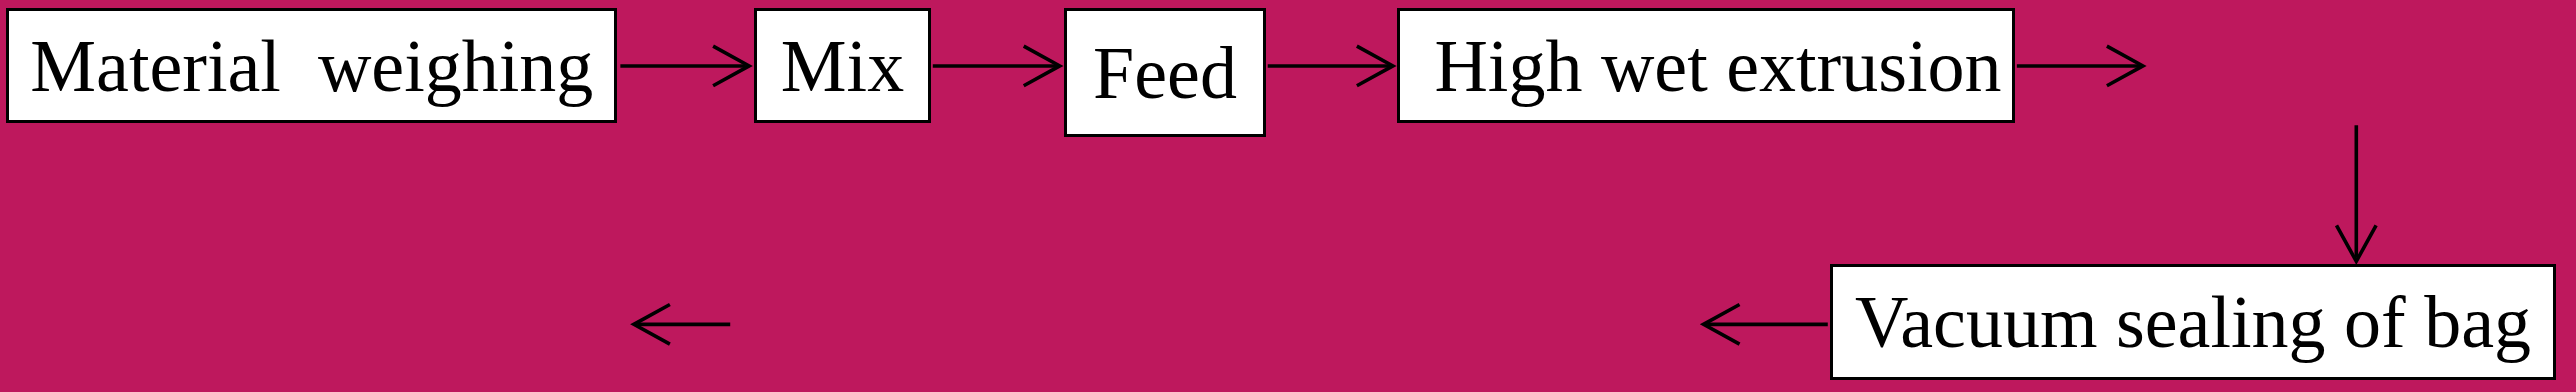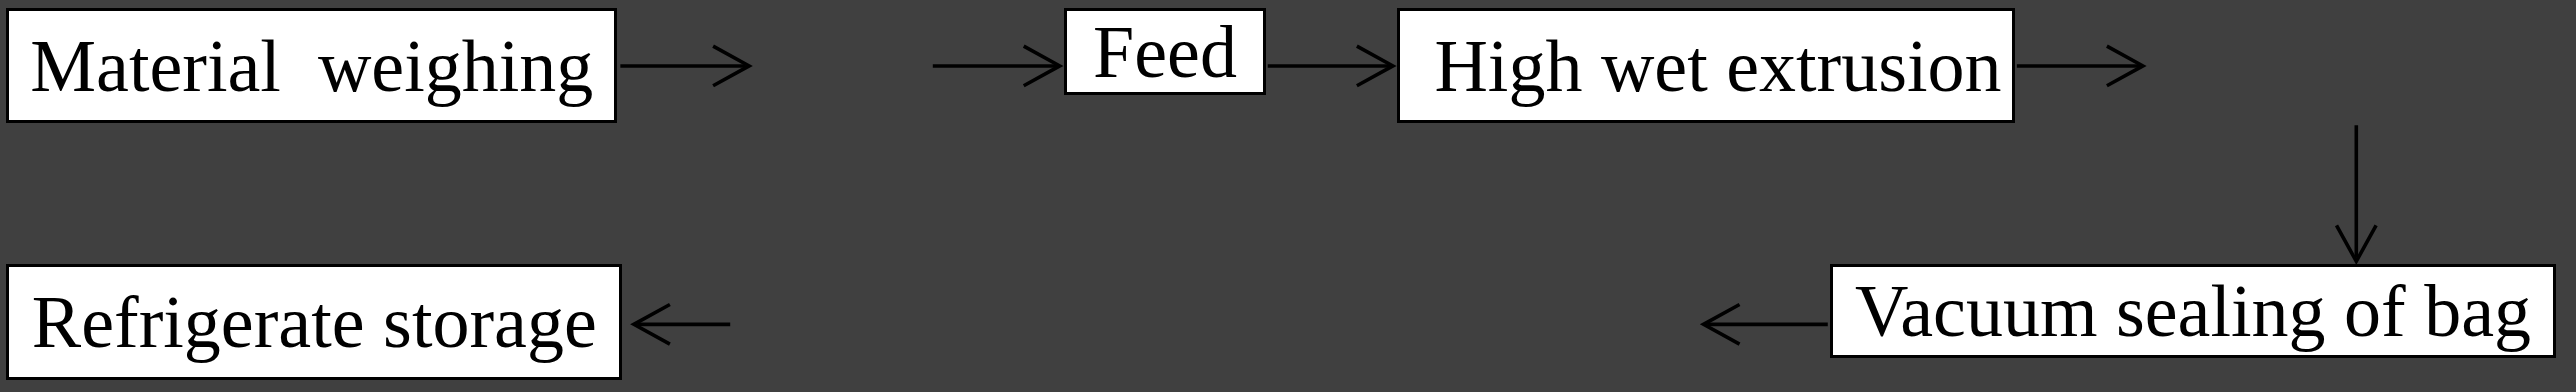--- a/index.html
+++ b/index.html
@@ -1,45 +1,45 @@
 <!DOCTYPE html>
 <html style="font-size:14.4px"><head>
 <meta charset="utf-8">
 <style>
   html,body{margin:0;padding:0;background:#ffffff;}
   .canvas{
     position:relative;
     width:2576px;height:393px;
-    background:#404040;
+    background:#be185d;
     font-family:"Liberation Serif", serif;
     overflow:hidden;
   }
   .node{
     position:absolute;
     box-sizing:border-box;
     border:3.6px solid #000000;
     background:#ffffff;
     display:flex;
     align-items:center;
     justify-content:center;
     font-size:74px;
     line-height:1;
     color:#000000;
     white-space:pre;
   }
   .node .lbl{white-space:pre;}
   
   #n-material   {left:6.3px;    top:8px;   width:611px;  height:115px;}
   #n-mix        {left:754px;  top:8px;   width:177px;  height:115px;}
-  #n-feed       {left:1064px; top:8px;   width:202px;  height:87px;}
+  #n-feed       {left:1064px; top:8px;   width:202px;  height:129px;}
   #n-extrusion  {left:1397px; top:8px;   width:618px;  height:115px;padding-left:24px;}
   #n-mill       {left:2147px; top:8px;   width:420px;  height:115px;}
   #n-refrigerate{left:6.3px;    top:264px; width:616px;  height:116px;}
   #n-impregnaed {left:732px;  top:262px; width:963px; height:121px;}
-  #n-vacuum     {left:1830px; top:264px; width:726px;  height:94px;}
+  #n-vacuum     {left:1830px; top:264px; width:726px;  height:116px;}
   svg.arrows{position:absolute;left:0;top:0;width:2576px;height:393px;pointer-events:none;}
   svg.arrows path{stroke:#000000;stroke-width:4;fill:none;stroke-linecap:butt;stroke-linejoin:miter;}
 </style>
 </head>
 <body>
 
 <div class="canvas">
 
   <svg class="arrows" viewBox="0 0 2861 436" xmlns="http://www.w3.org/2000/svg">
     <g>
@@ -68,28 +68,28 @@
     </g>
     <g>
       <path d="M811 360 H708"></path>
         <path d="M744 338 L704 360 L744 382"></path>
     </g>
   </svg>
 
   <div class="node" id="n-material">
     <span class="lbl">Material  weighing</span>
   </div>
+  <div class="node" id="n-mix">
+    <span class="lbl">Mix</span>
+  </div>
   <div class="node" id="n-feed">
     <span class="lbl">Feed</span>
   </div>
   <div class="node" id="n-extrusion">
     <span class="lbl">High wet extrusion</span>
   </div>
 
-  <div class="node" id="n-refrigerate">
-    <span class="lbl">Refrigerate storage</span>
-  </div>
   <div class="node" id="n-vacuum">
     <span class="lbl">Vacuum sealing of bag</span>
   </div>
 
 </div>
 
 
 </body></html>

